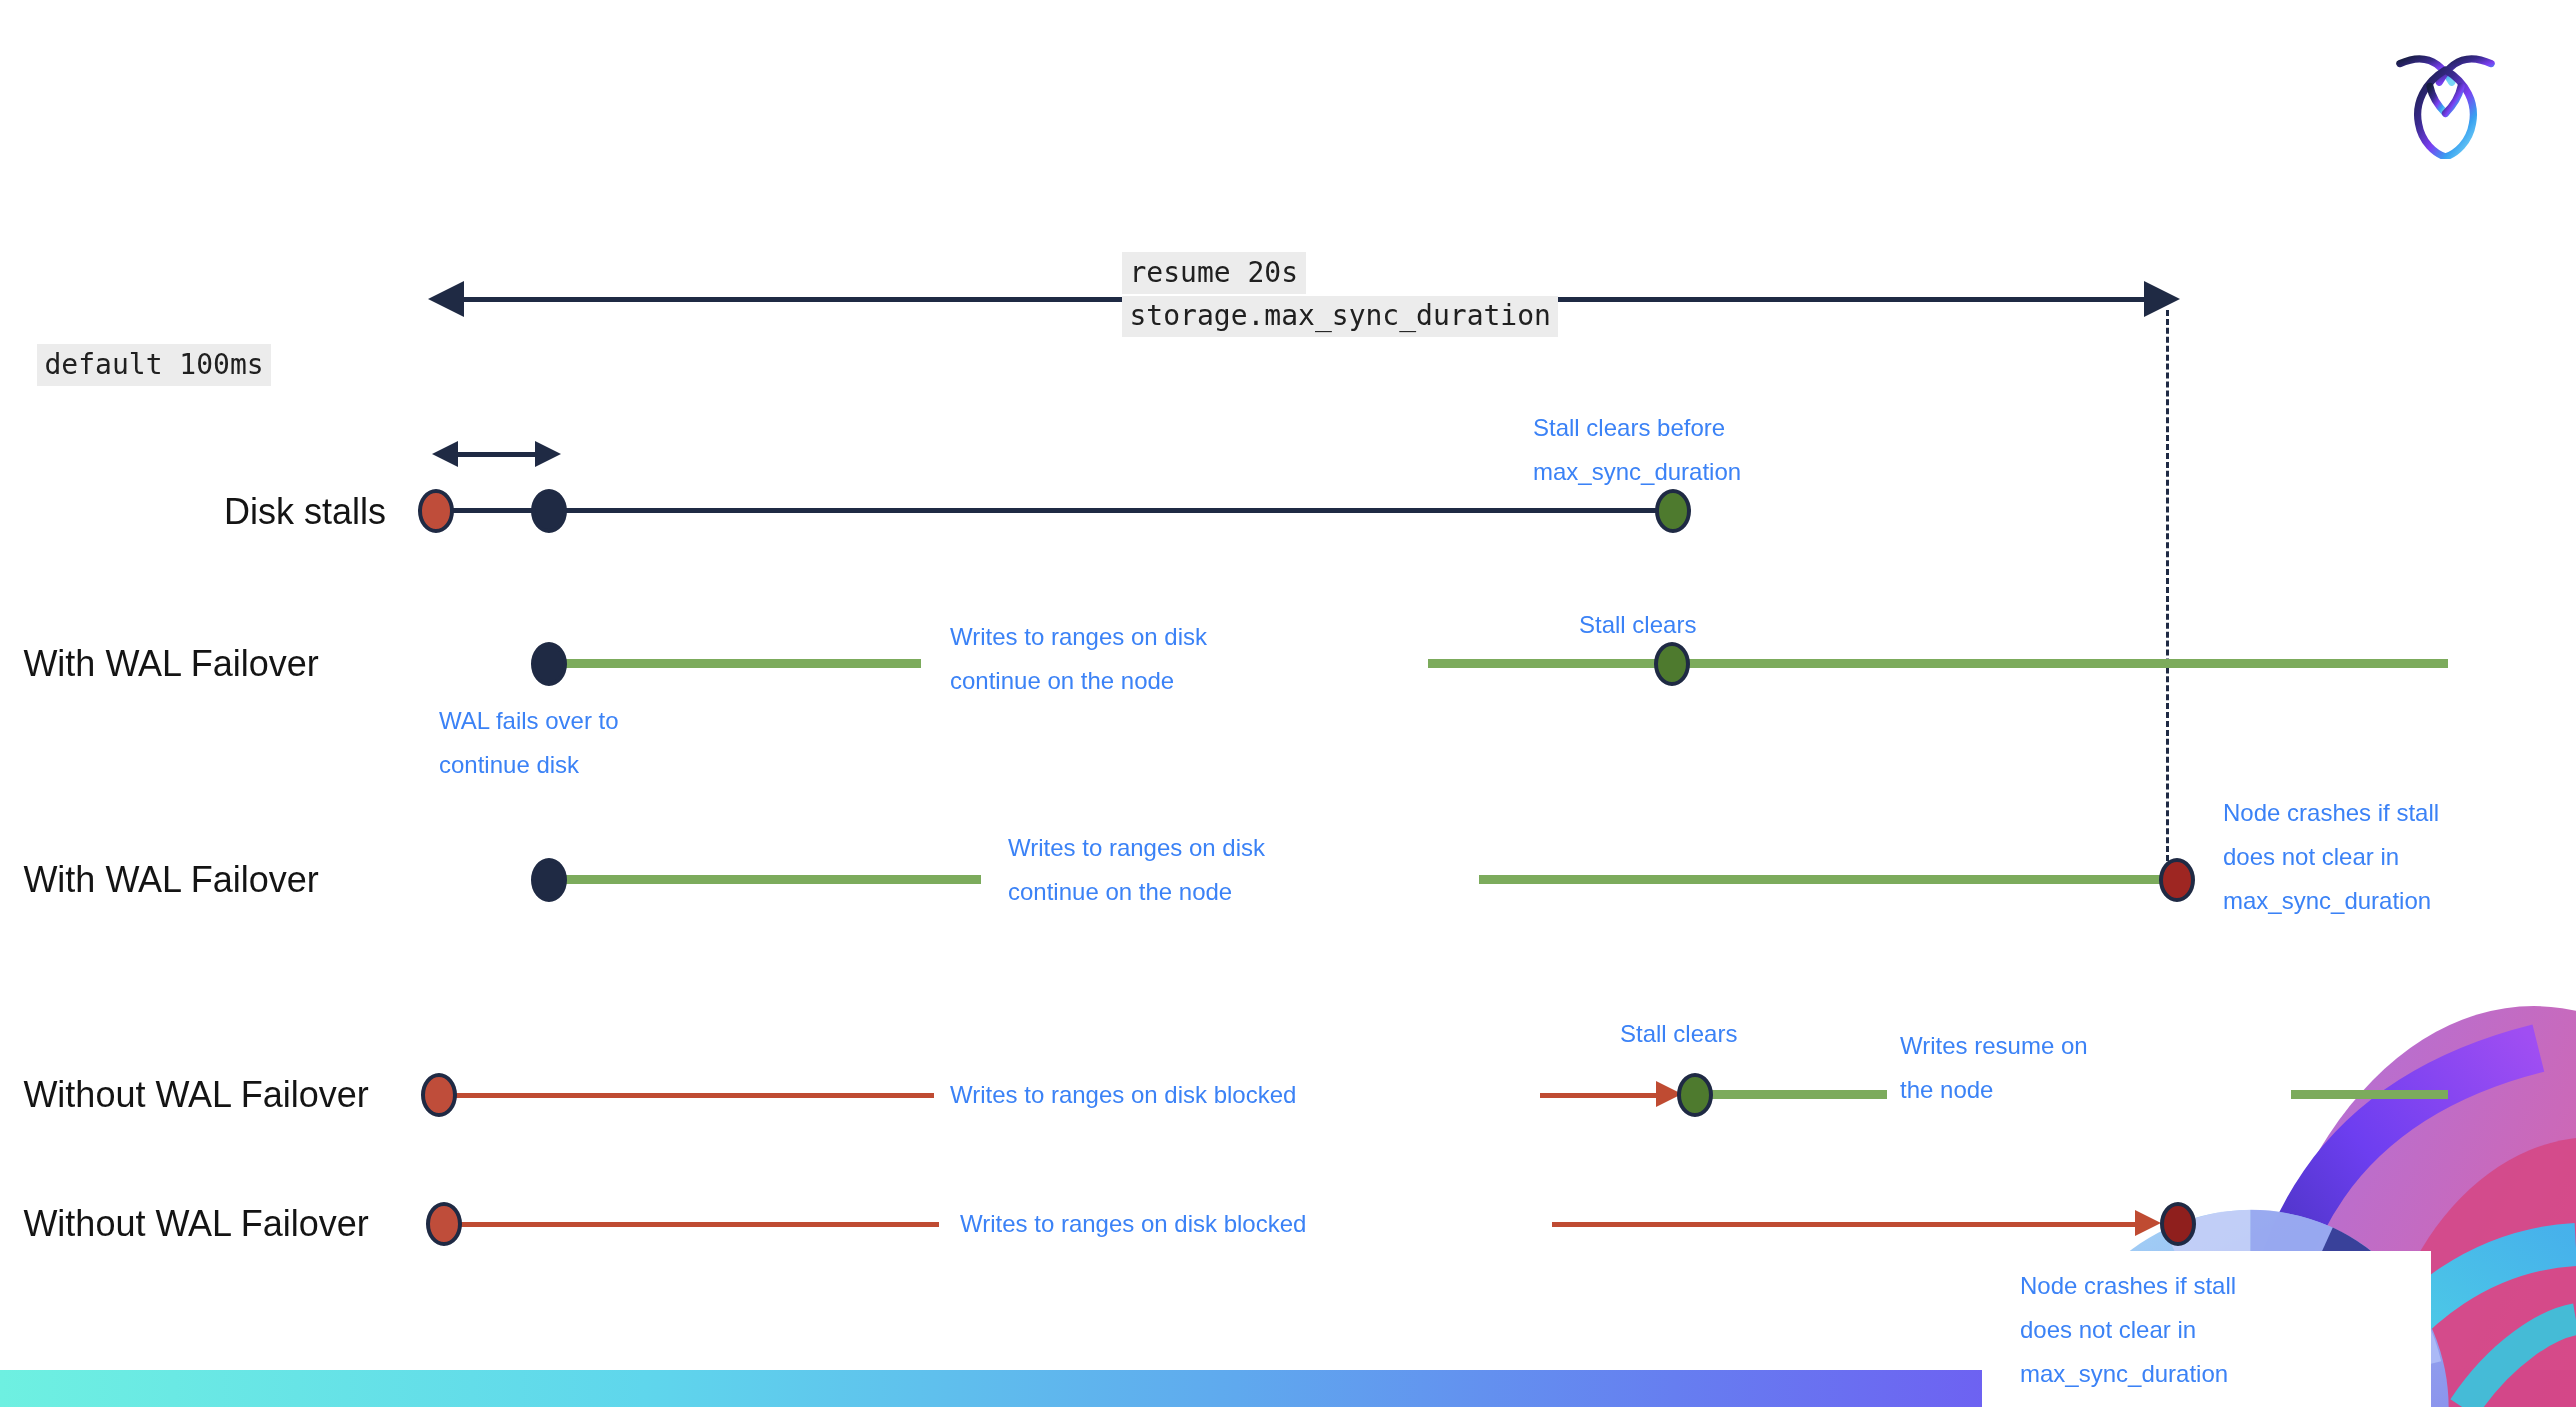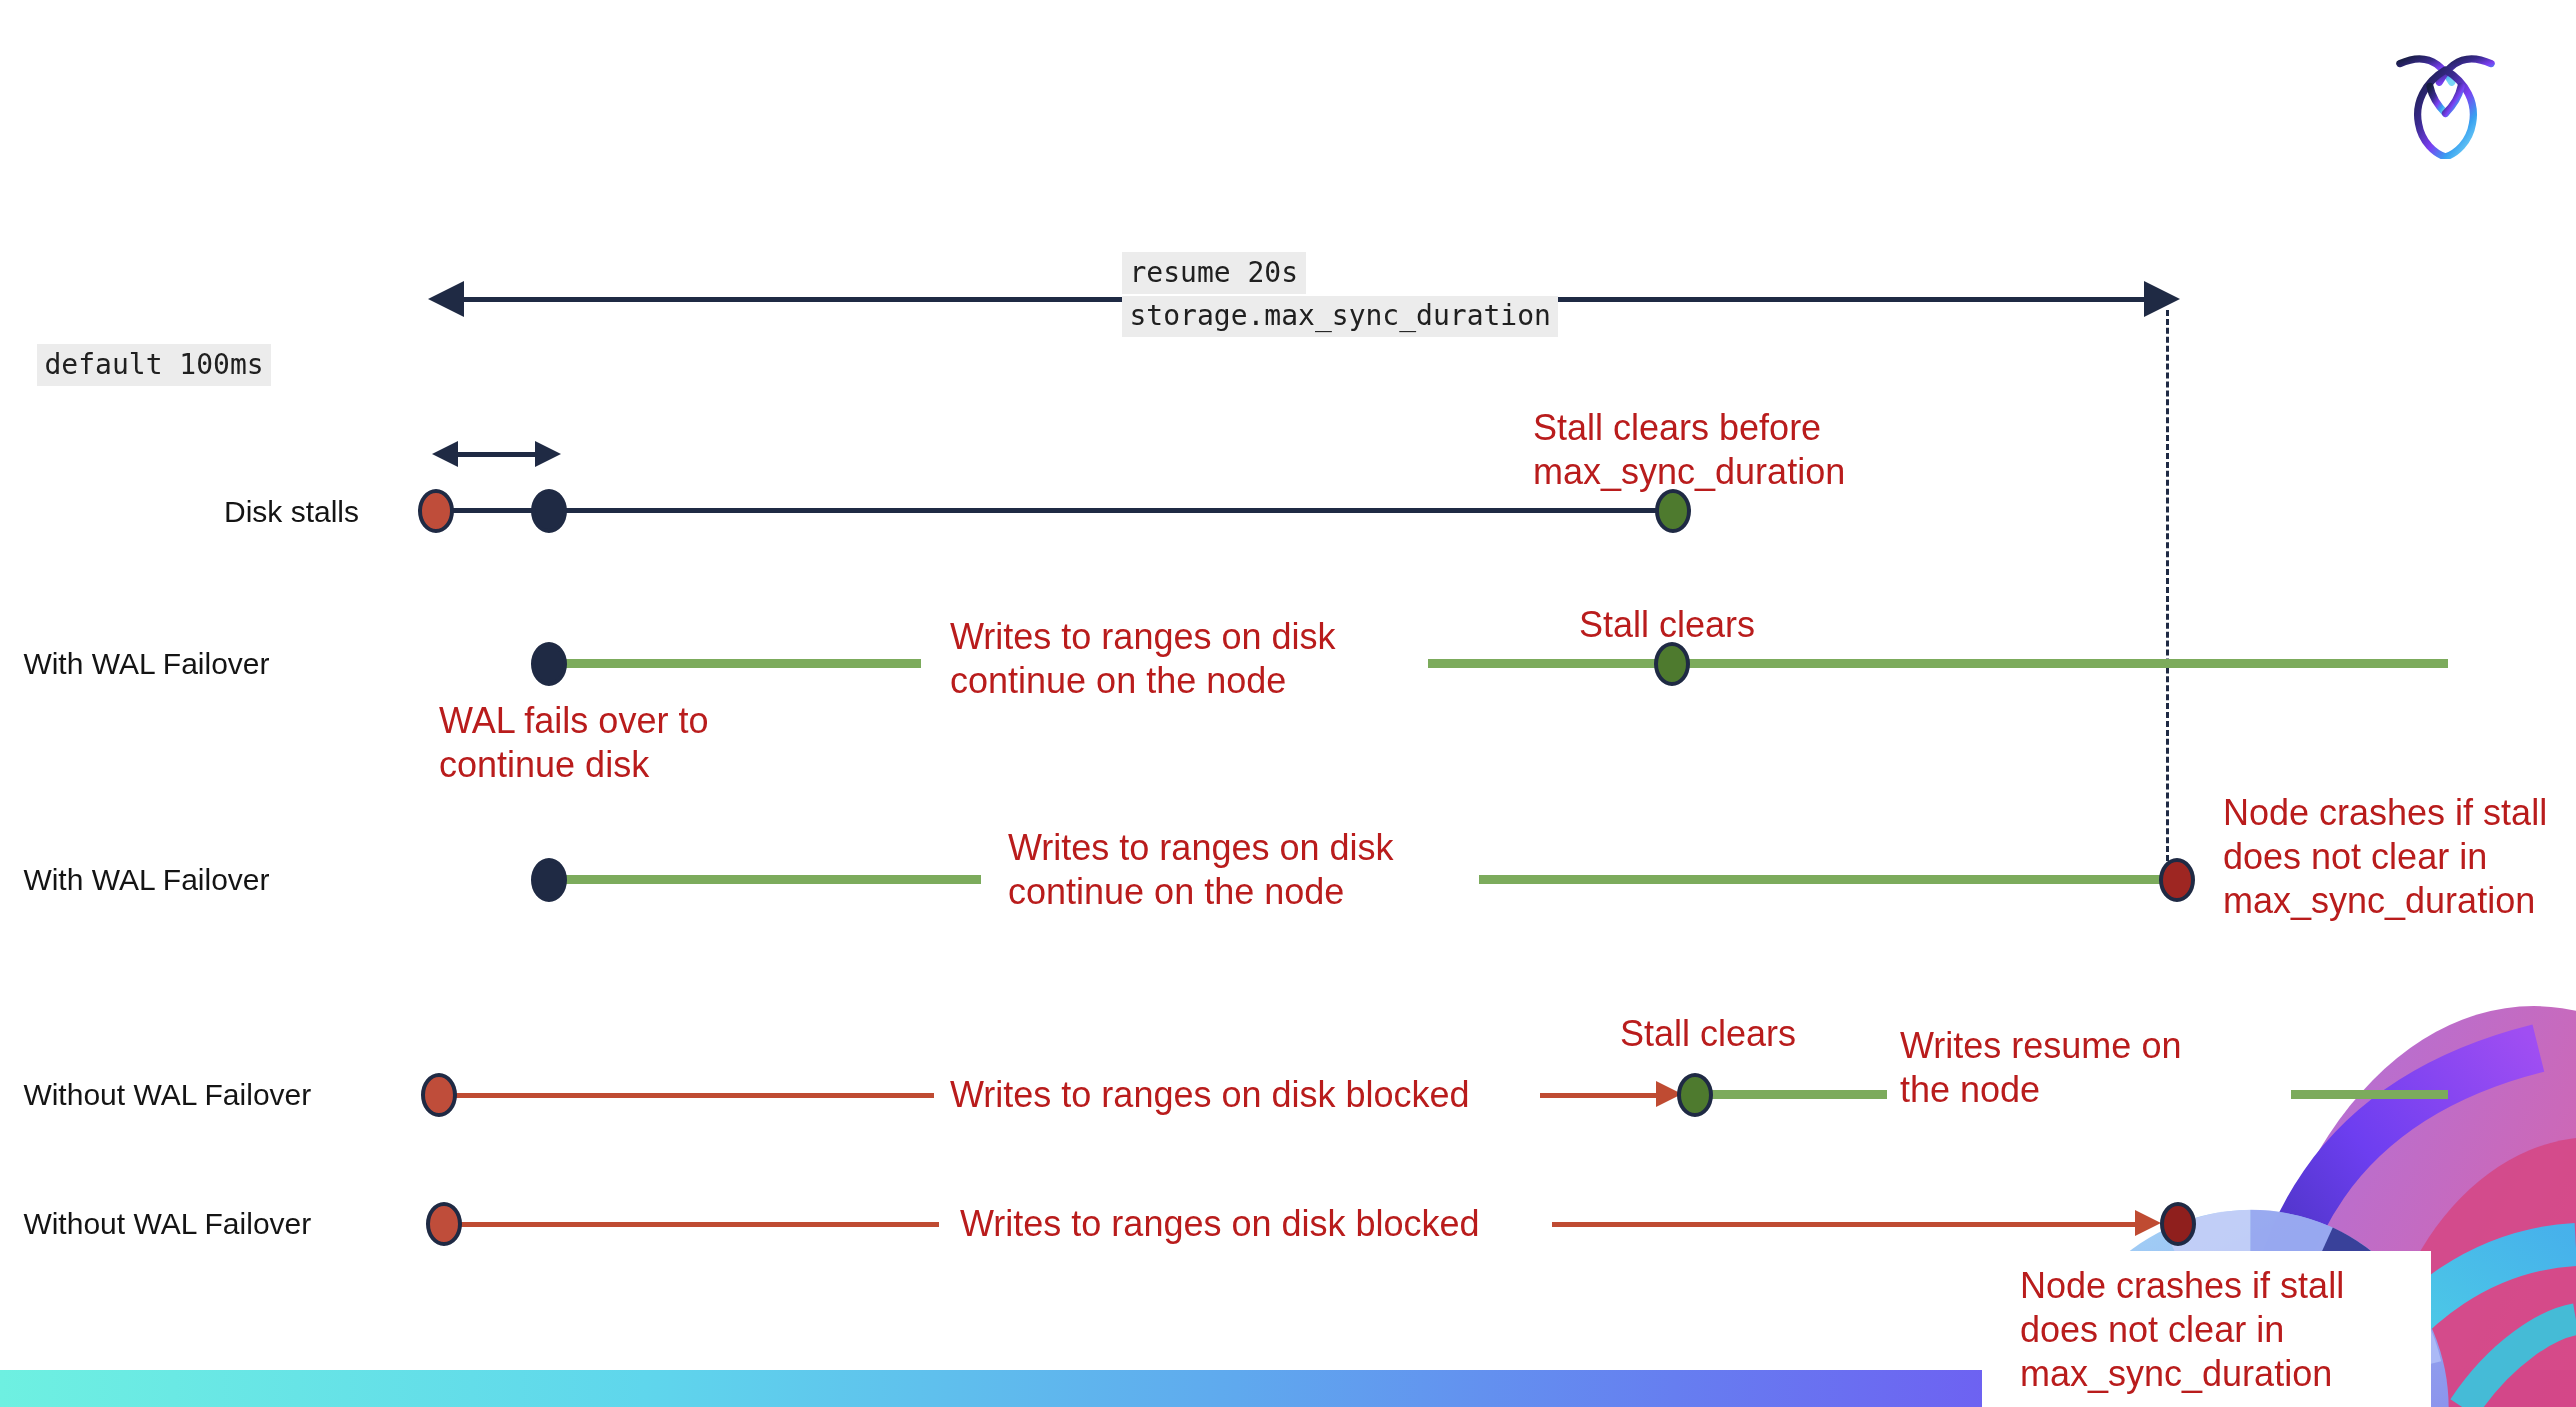--- a/index.html
+++ b/index.html
@@ -6,22 +6,22 @@
   #canvas{position:relative;width:2576px;height:1408px;background:#ffffff;overflow:hidden;
           font-family:"Liberation Sans",sans-serif;color:#141414;}
   .abs{position:absolute;}
   .pre{white-space:pre-line;}
   
   .title{font-size:99px;font-weight:bold;-webkit-text-stroke:2.8px #050505;color:#050505;letter-spacing:-1.9px;z-index:5;}
   
   .code{font-family:"DejaVu Sans Mono",monospace;font-size:28px;line-height:37px;color:#202020;z-index:6;}
   .code span{display:block;width:fit-content;background:#ececec;padding:1.9px 7.5px 2.8px 7.5px;margin-bottom:1.9px;}
   
-  .lbl{font-size:30px;line-height:43px;color:#141414;z-index:5;}
-  .note{font-size:36px;line-height:44px;color:#b91c1c;z-index:5;}
+  .lbl{font-size:36px;line-height:43px;color:#141414;z-index:5;}
+  .note{font-size:24px;line-height:44px;color:#3b82f6;z-index:5;}
   .ctr{text-align:left;}
   
   .line{z-index:4;}
   .navyline{background:#1f2a44;height:4.7px;}
   .greenline{background:#7cab5c;height:9.3px;}
   .redline{background:#bf4b32;height:4.7px;}
   
   .dot{width:28px;height:36px;border:4.7px solid #1f2a44;border-radius:50%;z-index:5;transform:translate(-50%,-50%);}
   .navy-dot{background:#1f2a44;}
   .red-dot{background:#bf4d3a;}

